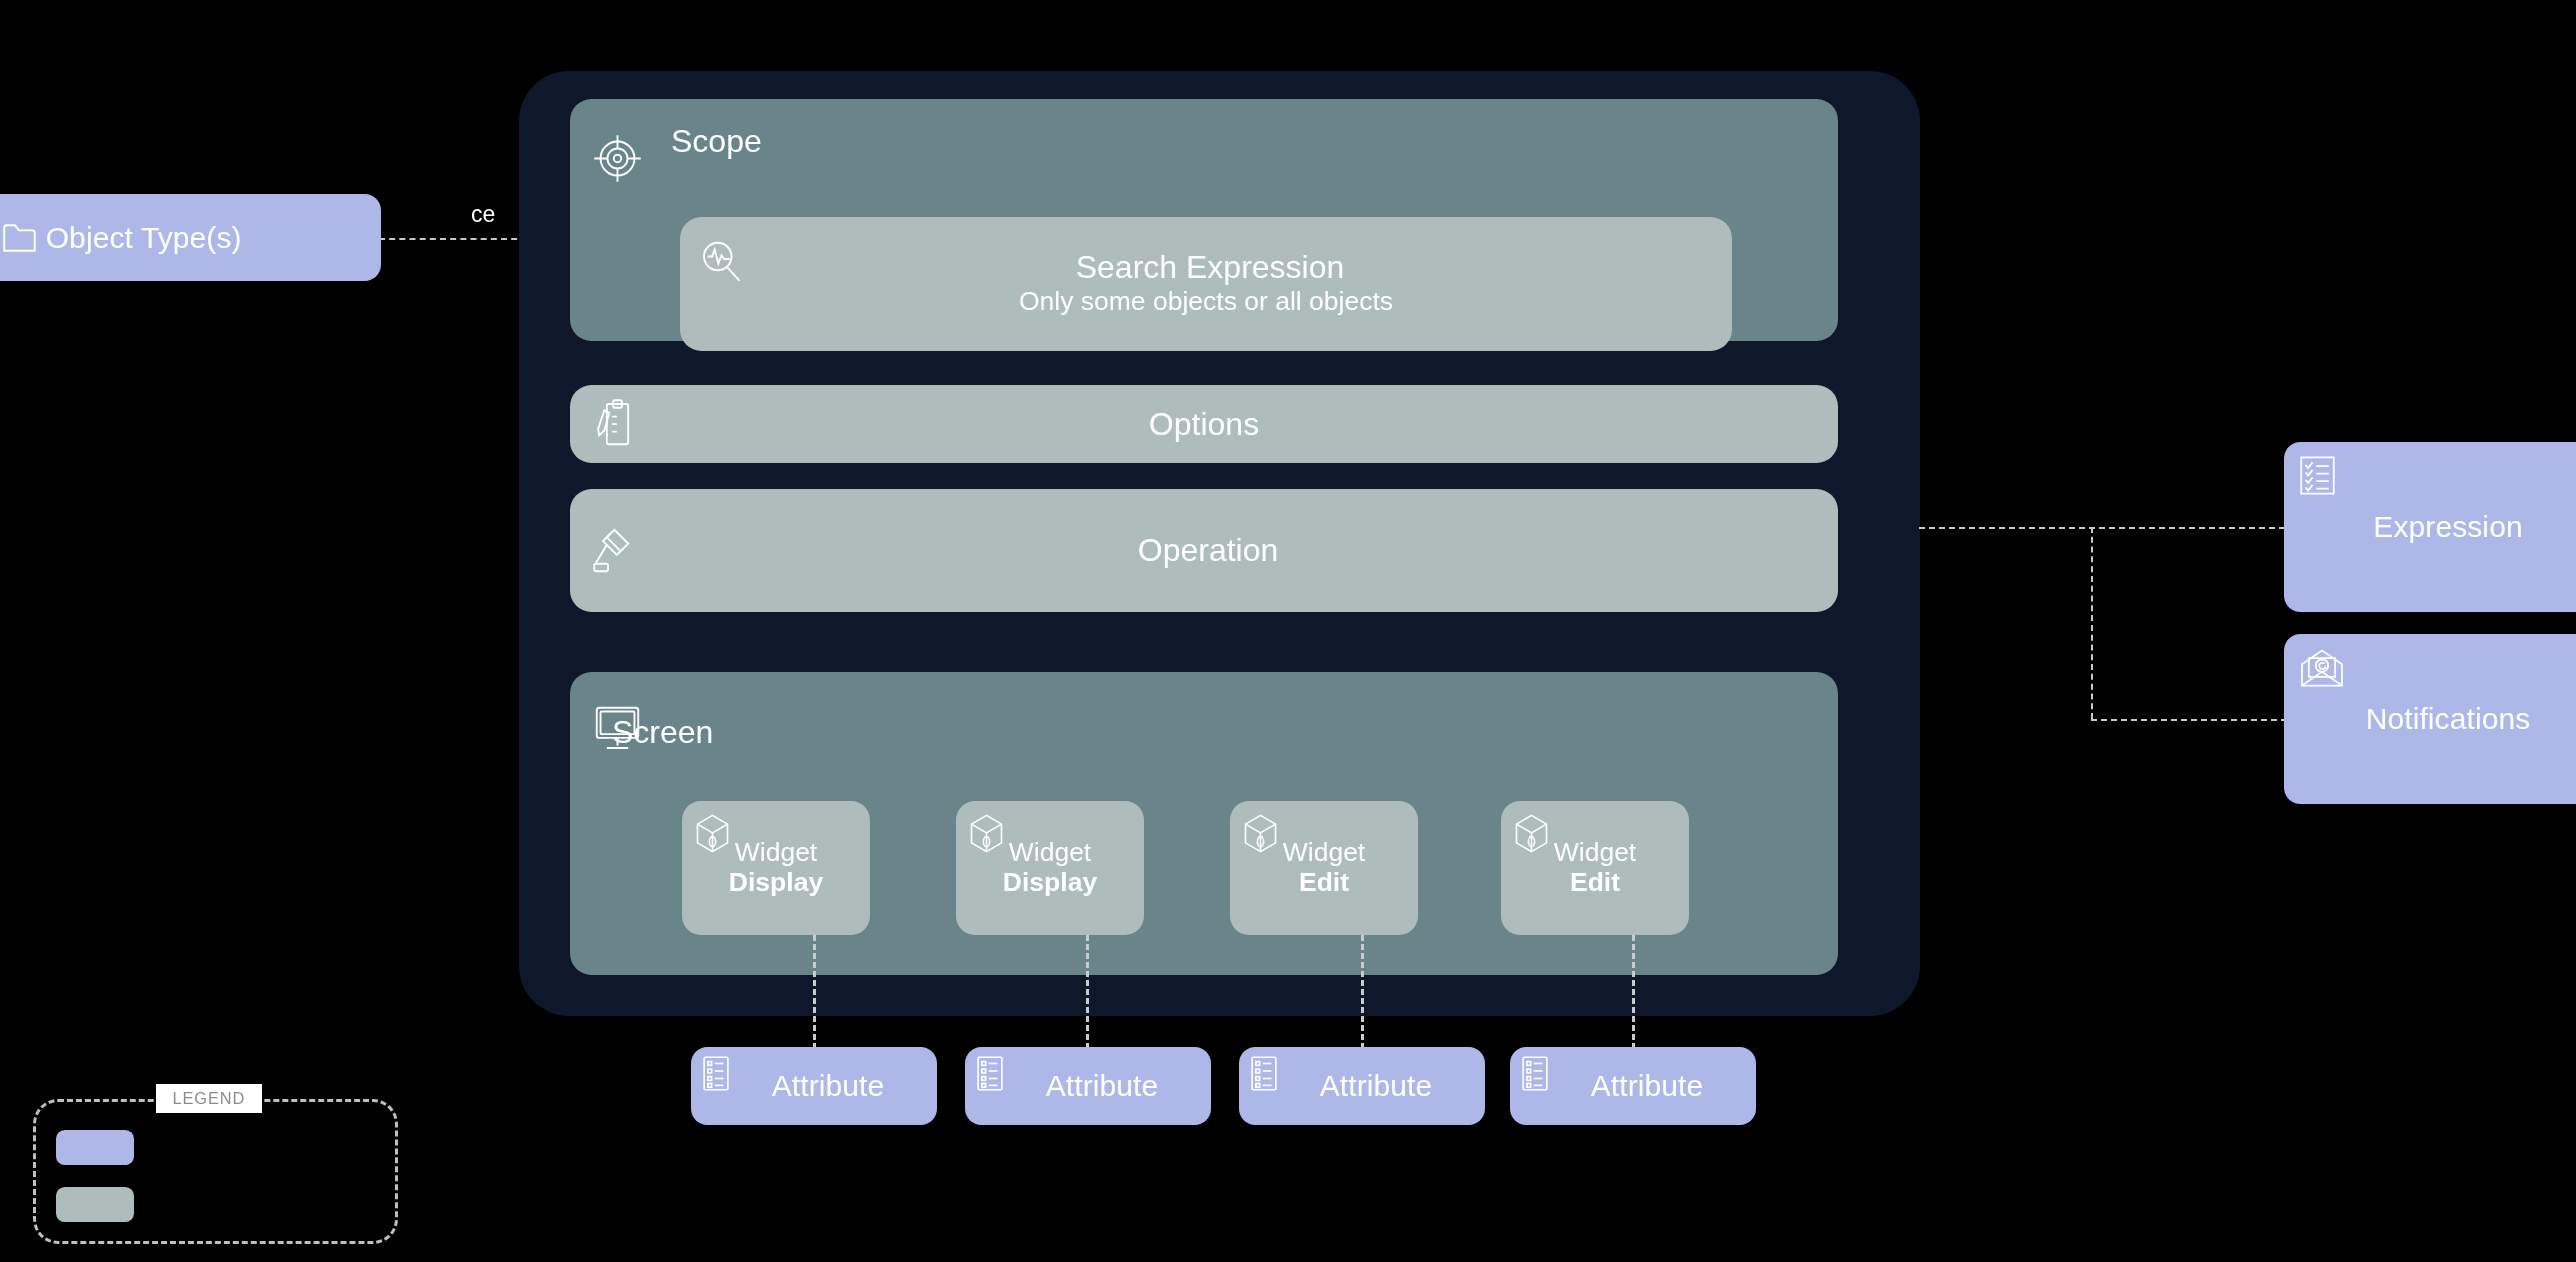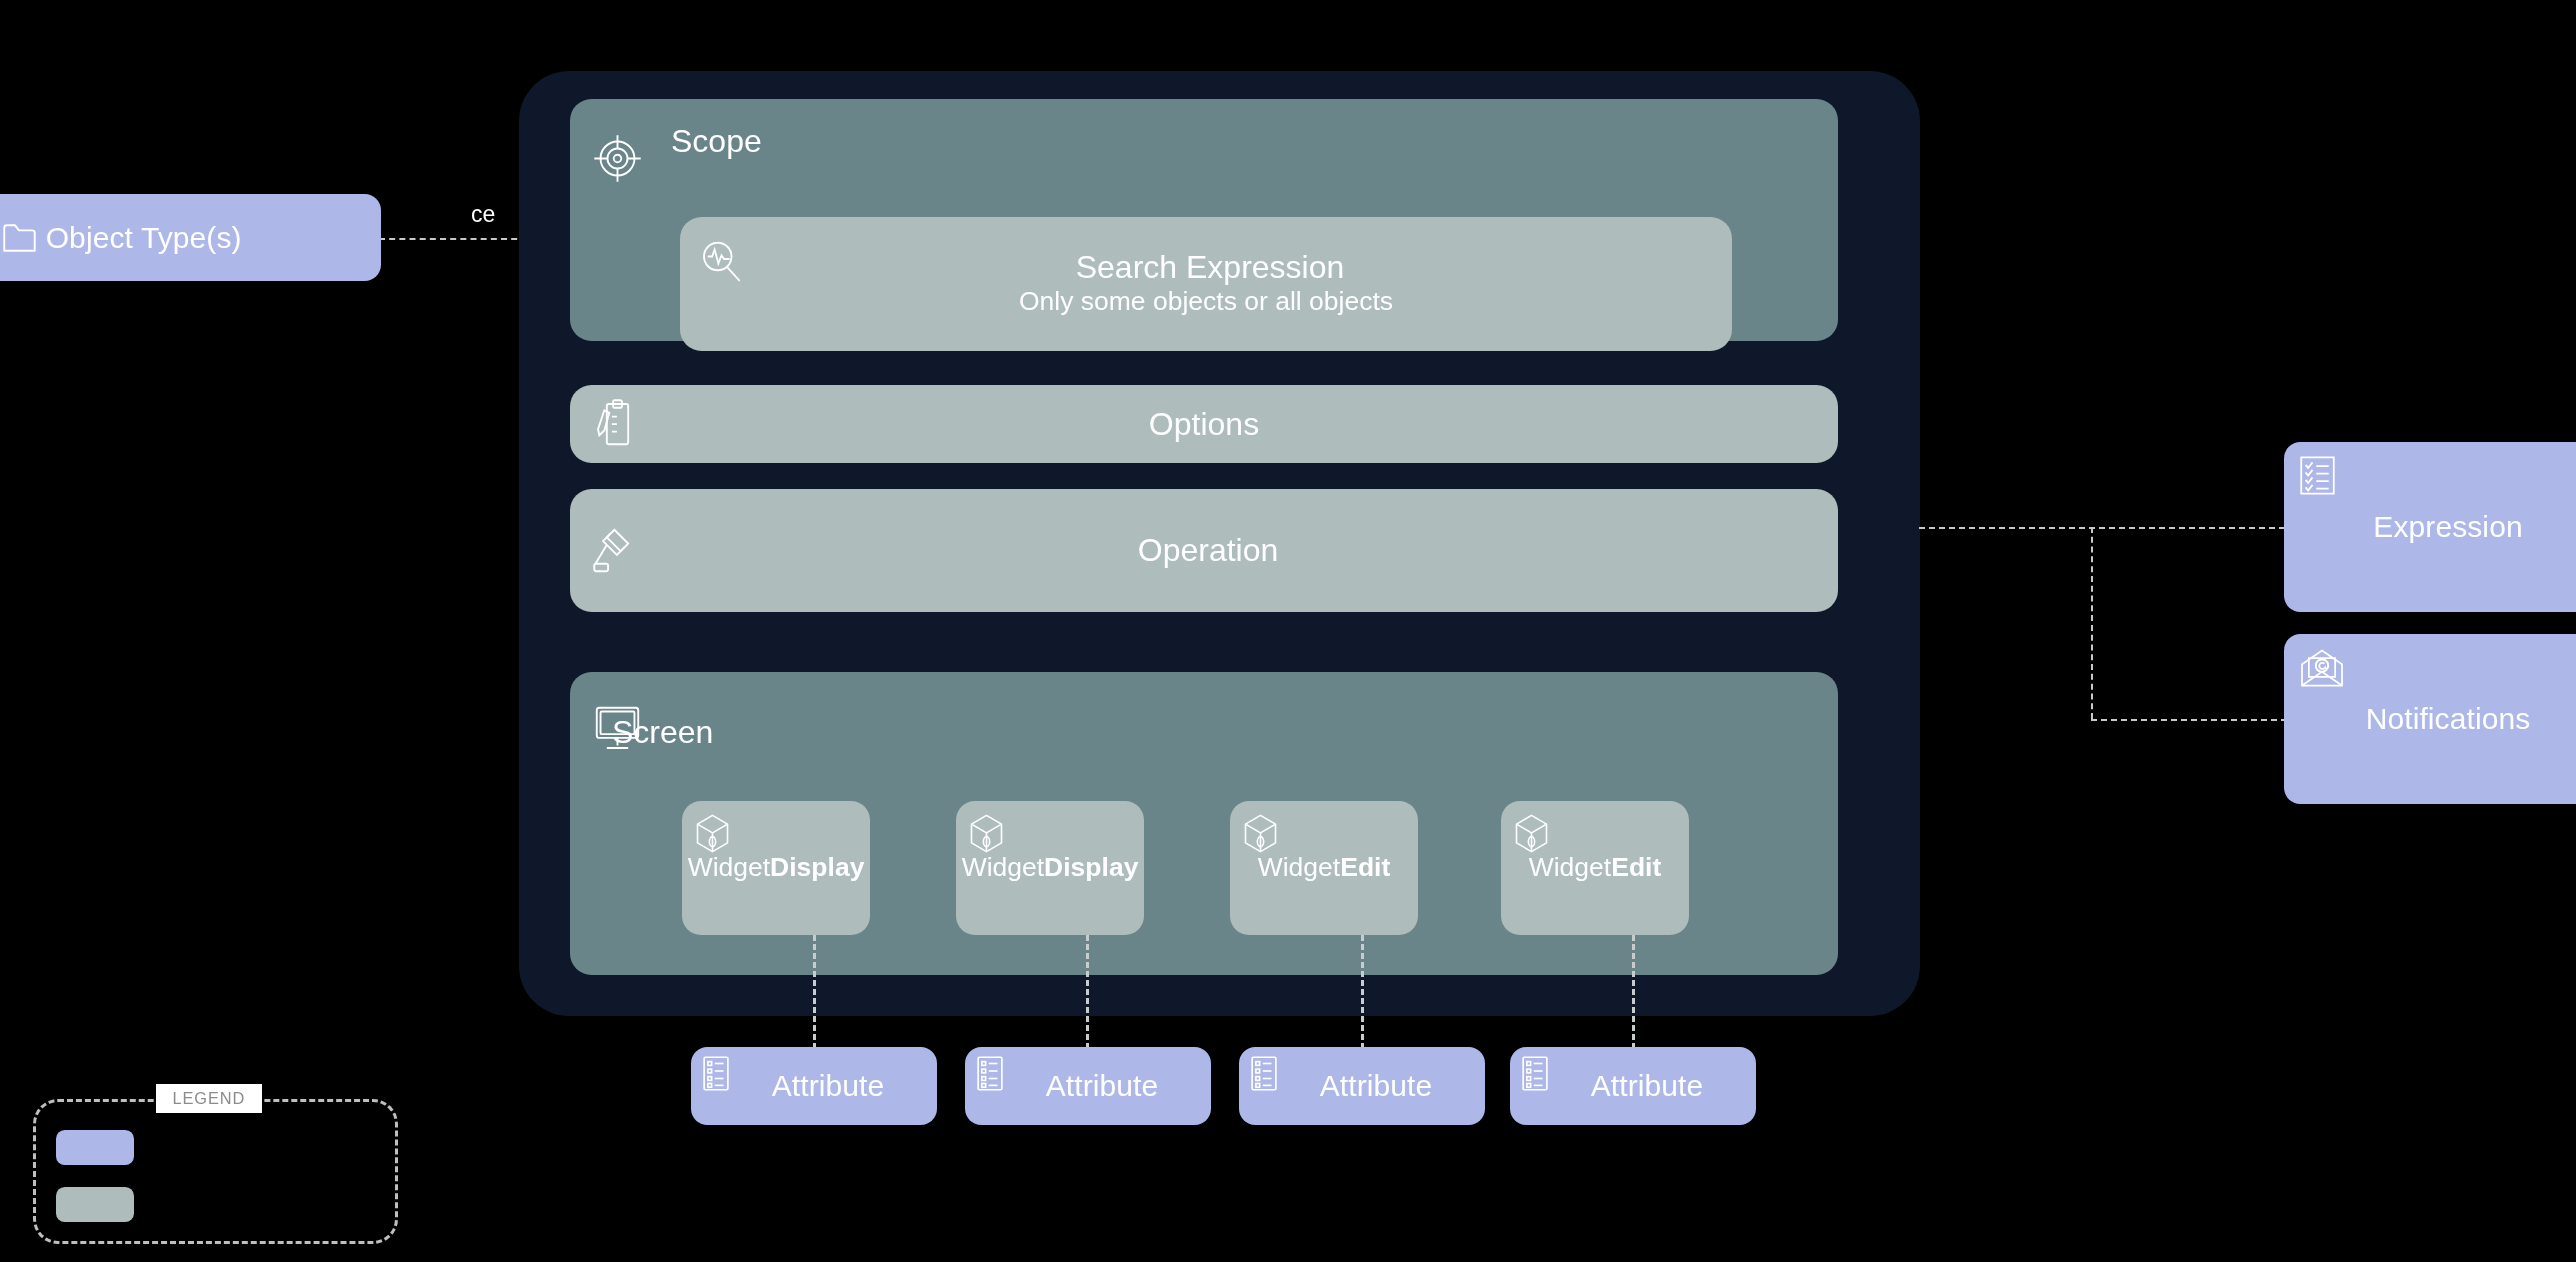--- a/index.html
+++ b/index.html
@@ -88,21 +88,21 @@
     display: flex; align-items: center; justify-content: center;
   }
   #searchcard .band-icon { left: 19px; top: 21.5px; width: 45px; height: 45px; }
 
   
   .widget {
     position: absolute;
     width: 188px; height: 134px;
     background: #aebcbc;
     border-radius: 19px;
-    display: flex; flex-direction: row;
+    display: flex; flex-direction: column;
     align-items: center; justify-content: center;
     color: #fff;
   }
   .widget .wicon { position: absolute; left: 12.6px; top: 12.6px; width: 35px; height: 39px; }
   .widget .w1 { font-size: 26.5px; line-height: 1.12; }
   .widget .w2 { font-size: 26.5px; font-weight: bold; line-height: 1.18; }
 
   
   #legend {
     position: absolute;

